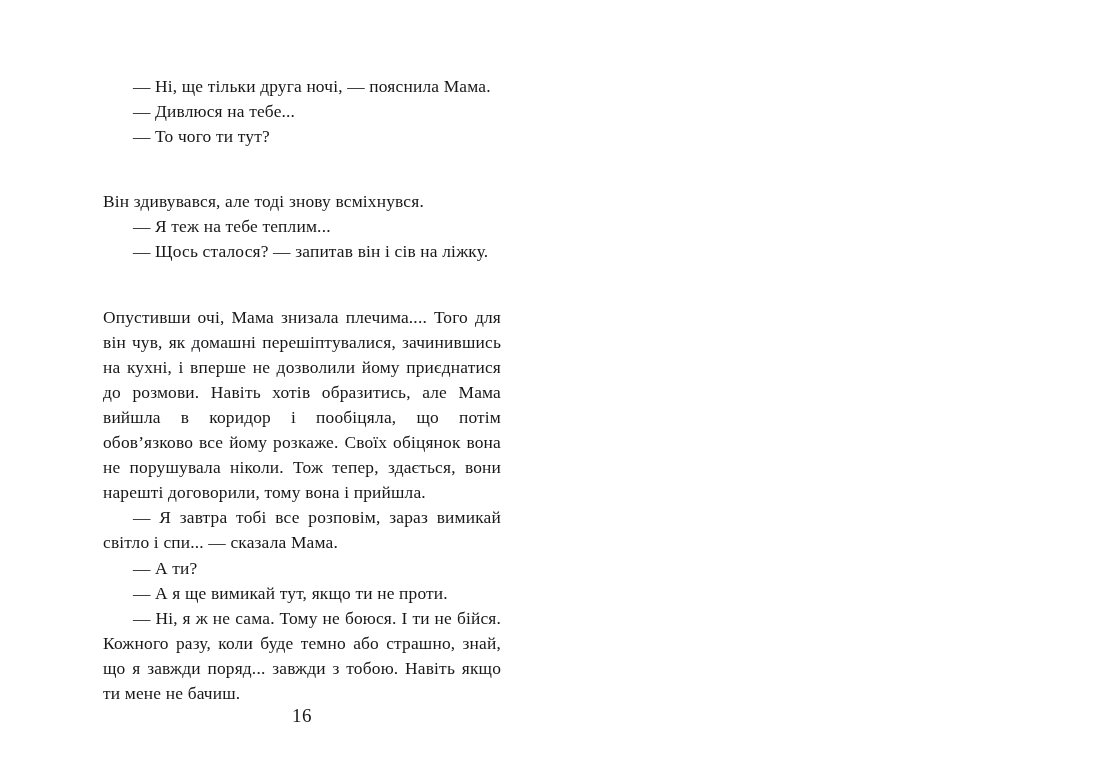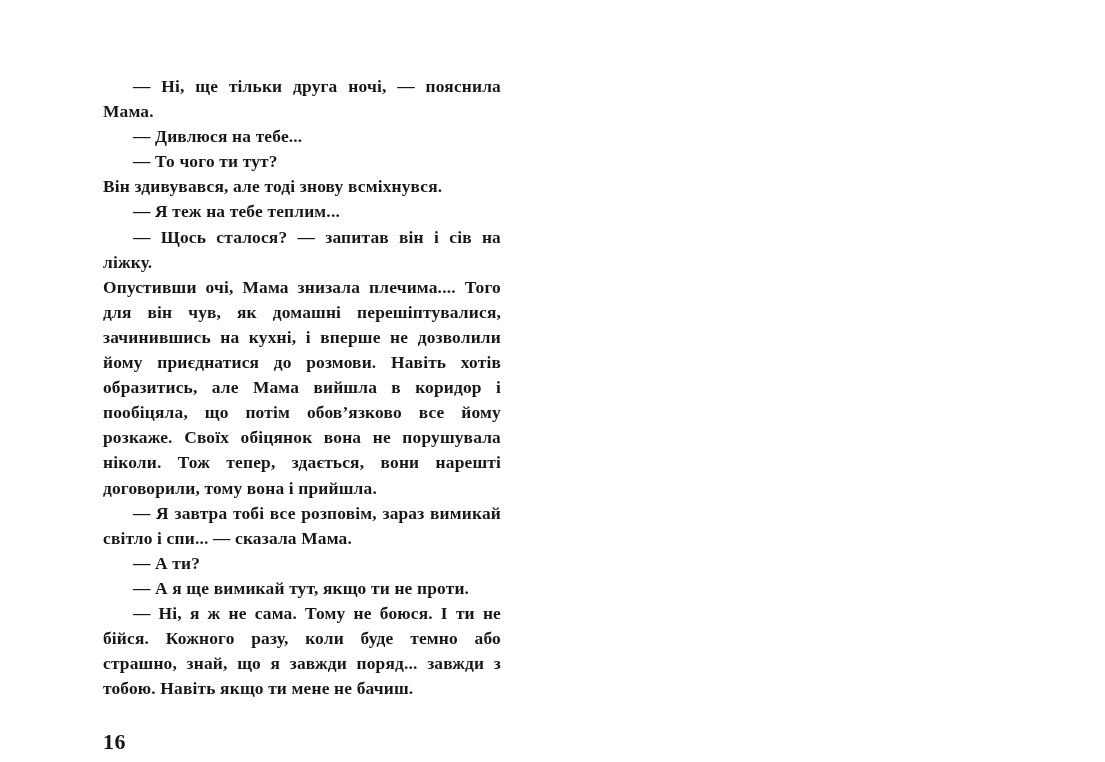--- a/index.html
+++ b/index.html
@@ -18,49 +18,49 @@
     position: relative;
     width: 1105px;
     height: 762px;
     display: flex;
     box-sizing: border-box;
   }
   .page {
     position: relative;
     box-sizing: border-box;
     height: 600px;
-    font-weight: bold;
   }
   .page-left  { width: 552px; }
   .page-right { width: 553px; }
 
   .textblock {
     position: absolute;
     top: 74px;
     font-size: 17.4px;
     line-height: 25.1px;
     text-align: justify;
     text-justify: inter-word;
     hyphens: manual;
     letter-spacing: 0.01em;
   }
   .page-left .textblock  { left: 103px; width: 398px; }
 
   p {
     margin: 0;
     text-indent: 1.72em;
   }
-  p.nodent { text-indent: 0; }
+  p.nodent { text-indent: 0; margin-top: 40px; }
   p.dialogue { text-indent: 1.72em; }
 
   .folio {
     position: absolute;
-    top: 732px;
-    font-size: 22px;
+    top: 706px;
+    font-size: 19px;
     line-height: 20px;
+    text-align: center;
     letter-spacing: 0.02em;
     color: #17171a;
   }
   .page-left .folio  { left: 103px; width: 398px; }
 </style>
 </head>
 <body>
 
 <div class="spread">
 

